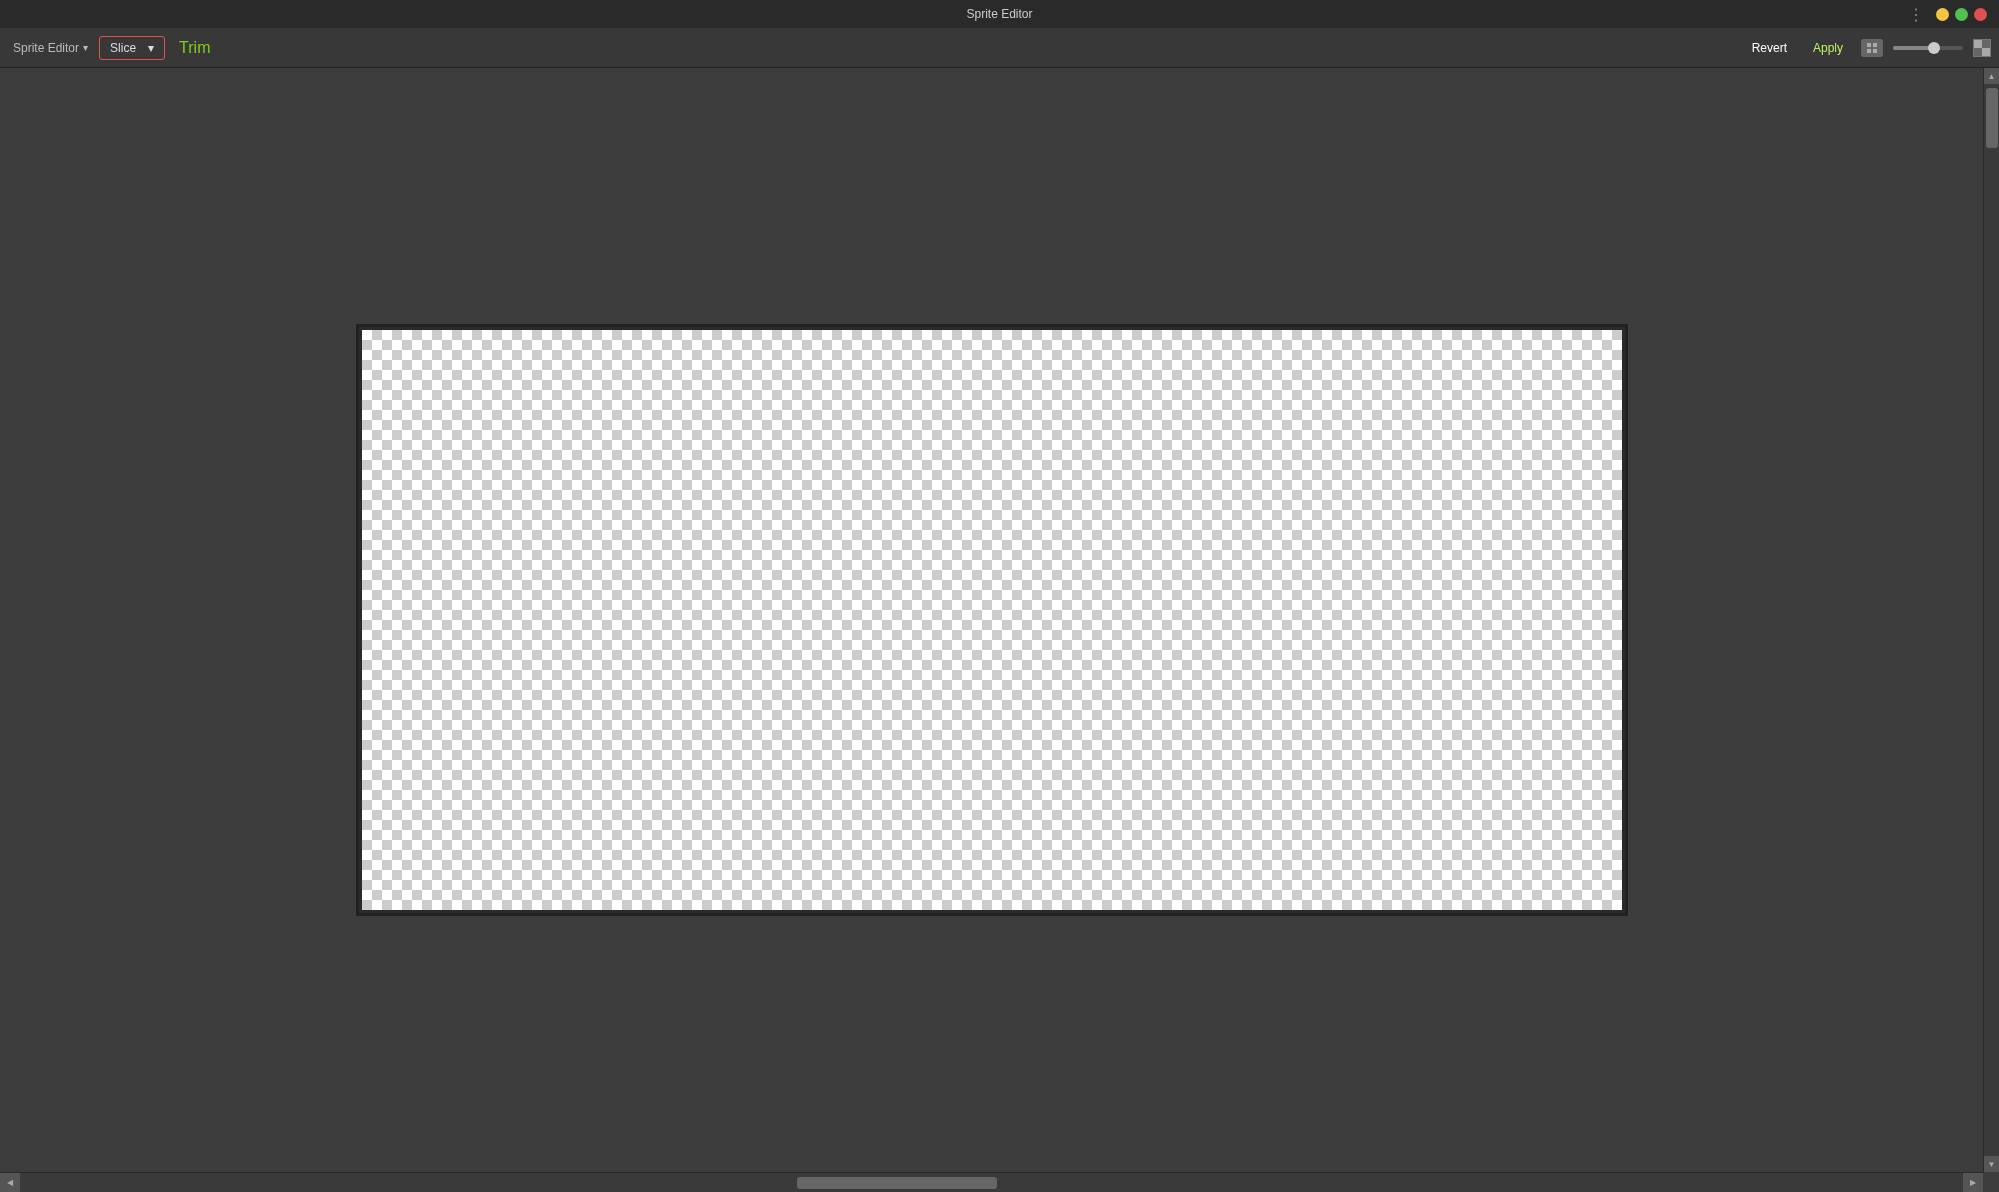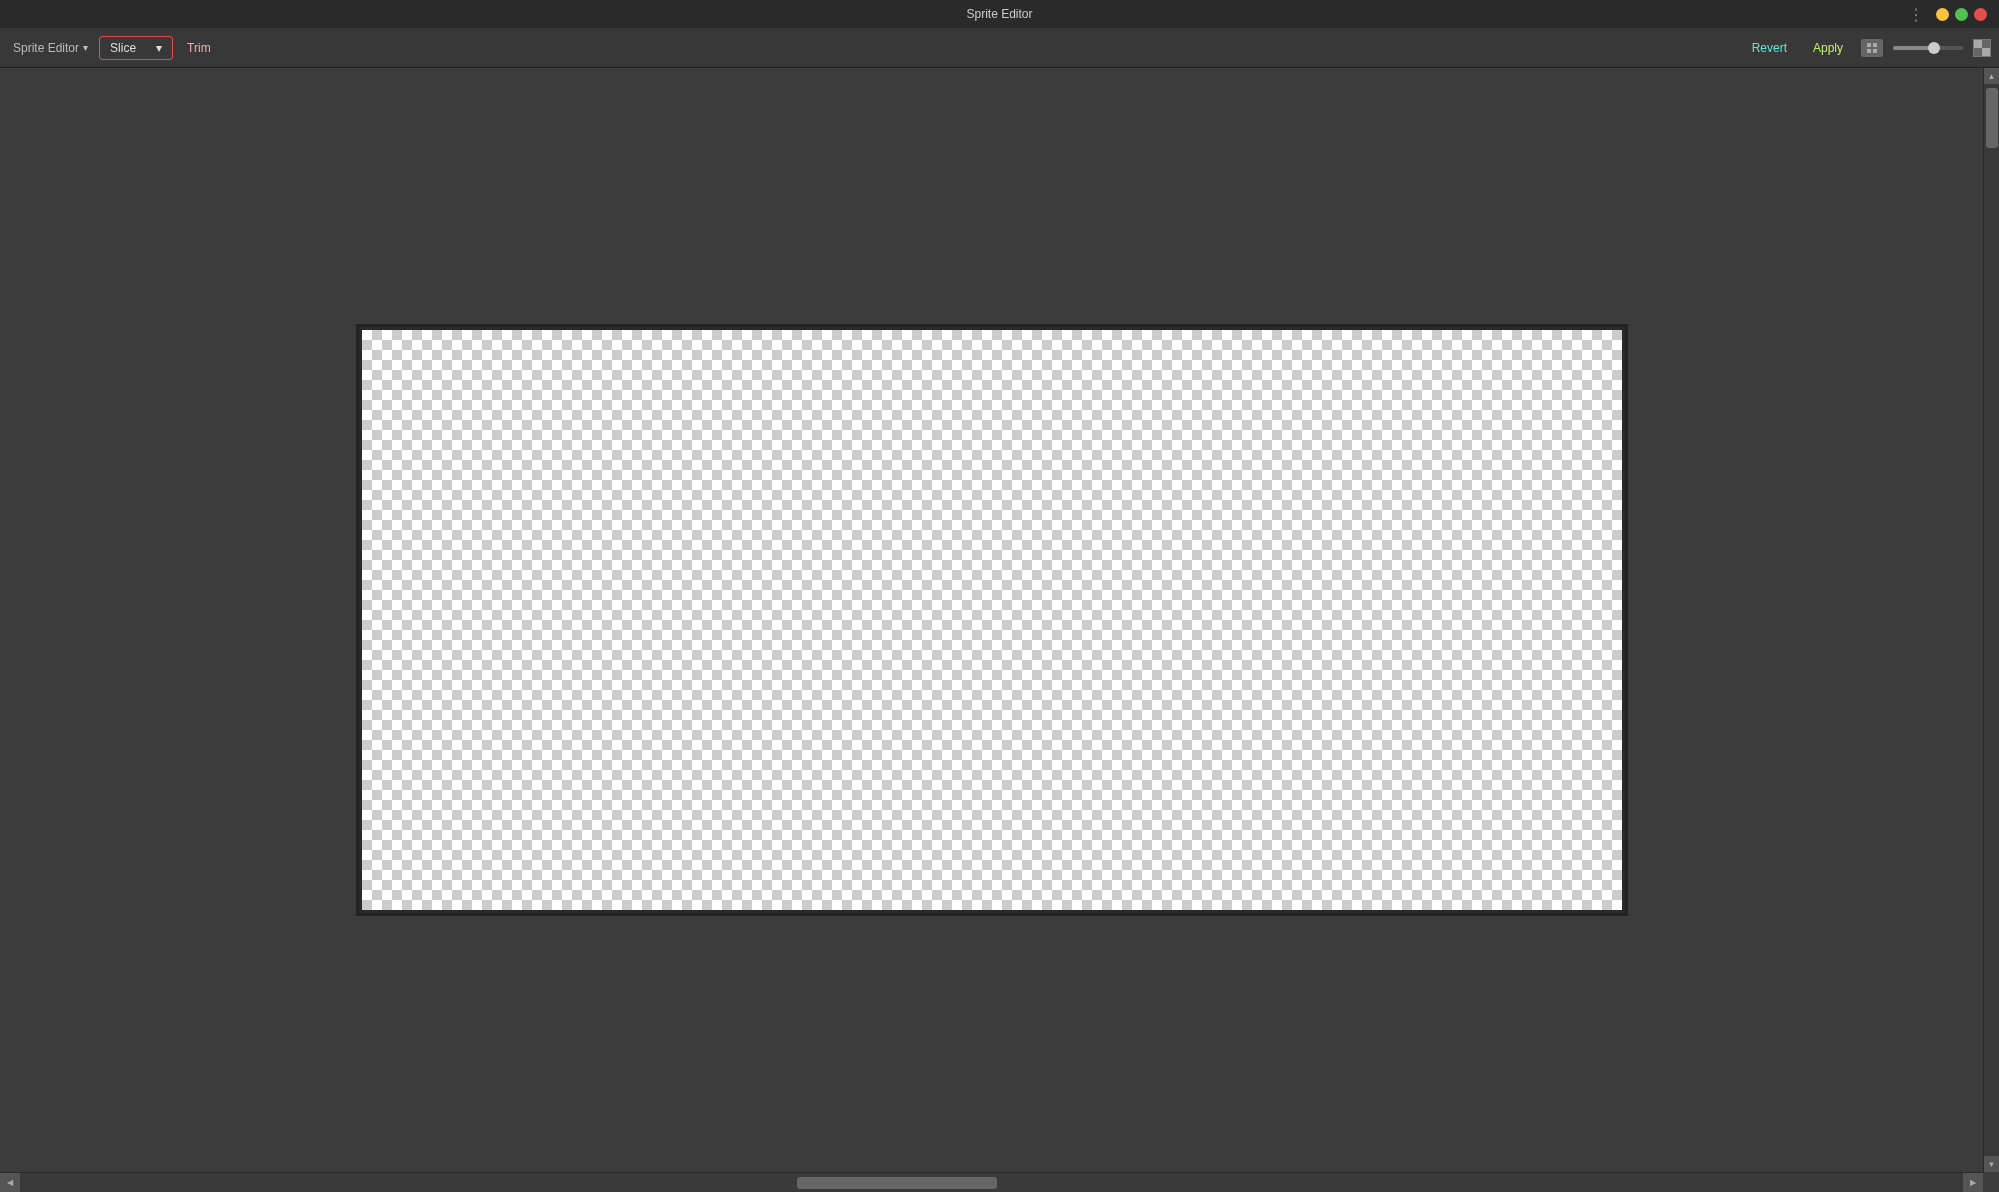--- a/index.html
+++ b/index.html
@@ -76,40 +76,40 @@
     .btn-slice {
       background: transparent;
       border: 1px solid #e05050;
       color: #ddd;
       padding: 4px 10px;
       border-radius: 3px;
       cursor: pointer;
       font-size: 12px;
       display: flex;
       align-items: center;
-      gap: 20px;
+      gap: 12px;
     }
     .btn-trim {
       background: transparent;
       border: none;
-      color: #fca5a5;
+      color: #84cc16;
       padding: 4px 8px;
       cursor: pointer;
-      font-size: 12px;
+      font-size: 16px;
     }
     .toolbar-right {
       margin-left: auto;
       display: flex;
       align-items: center;
       gap: 10px;
     }
     .btn-revert, .btn-apply {
       background: transparent;
       border: none;
-      color: #5eead4;
+      color: #ffffff;
       padding: 4px 8px;
       cursor: pointer;
       font-size: 12px;
     }
     .btn-apply {
       color: #bef264;
     }
     .view-toggle {
       display: flex;
       gap: 2px;

